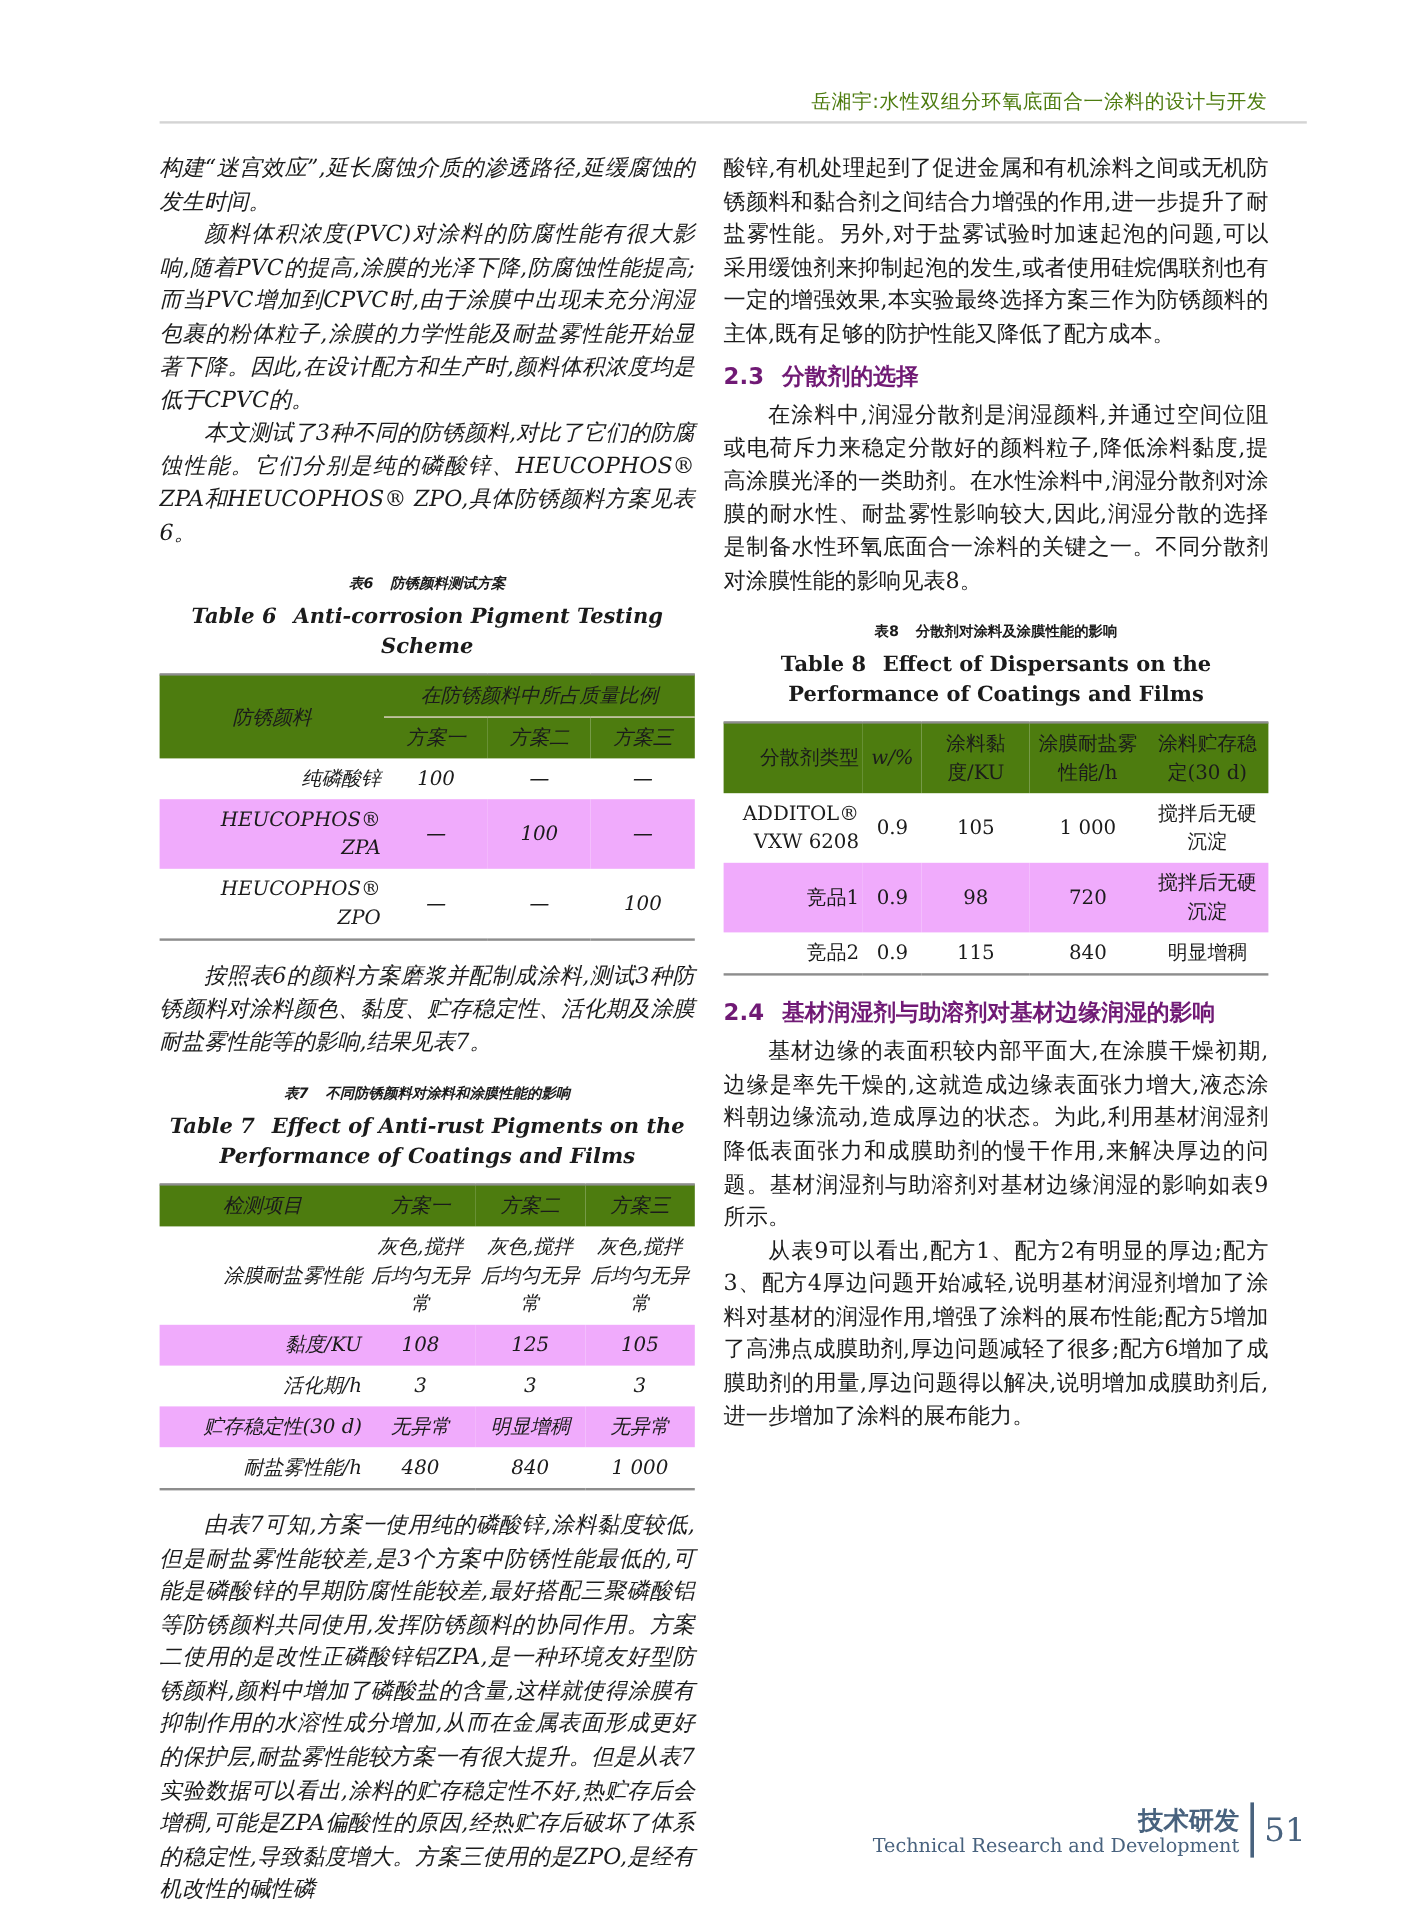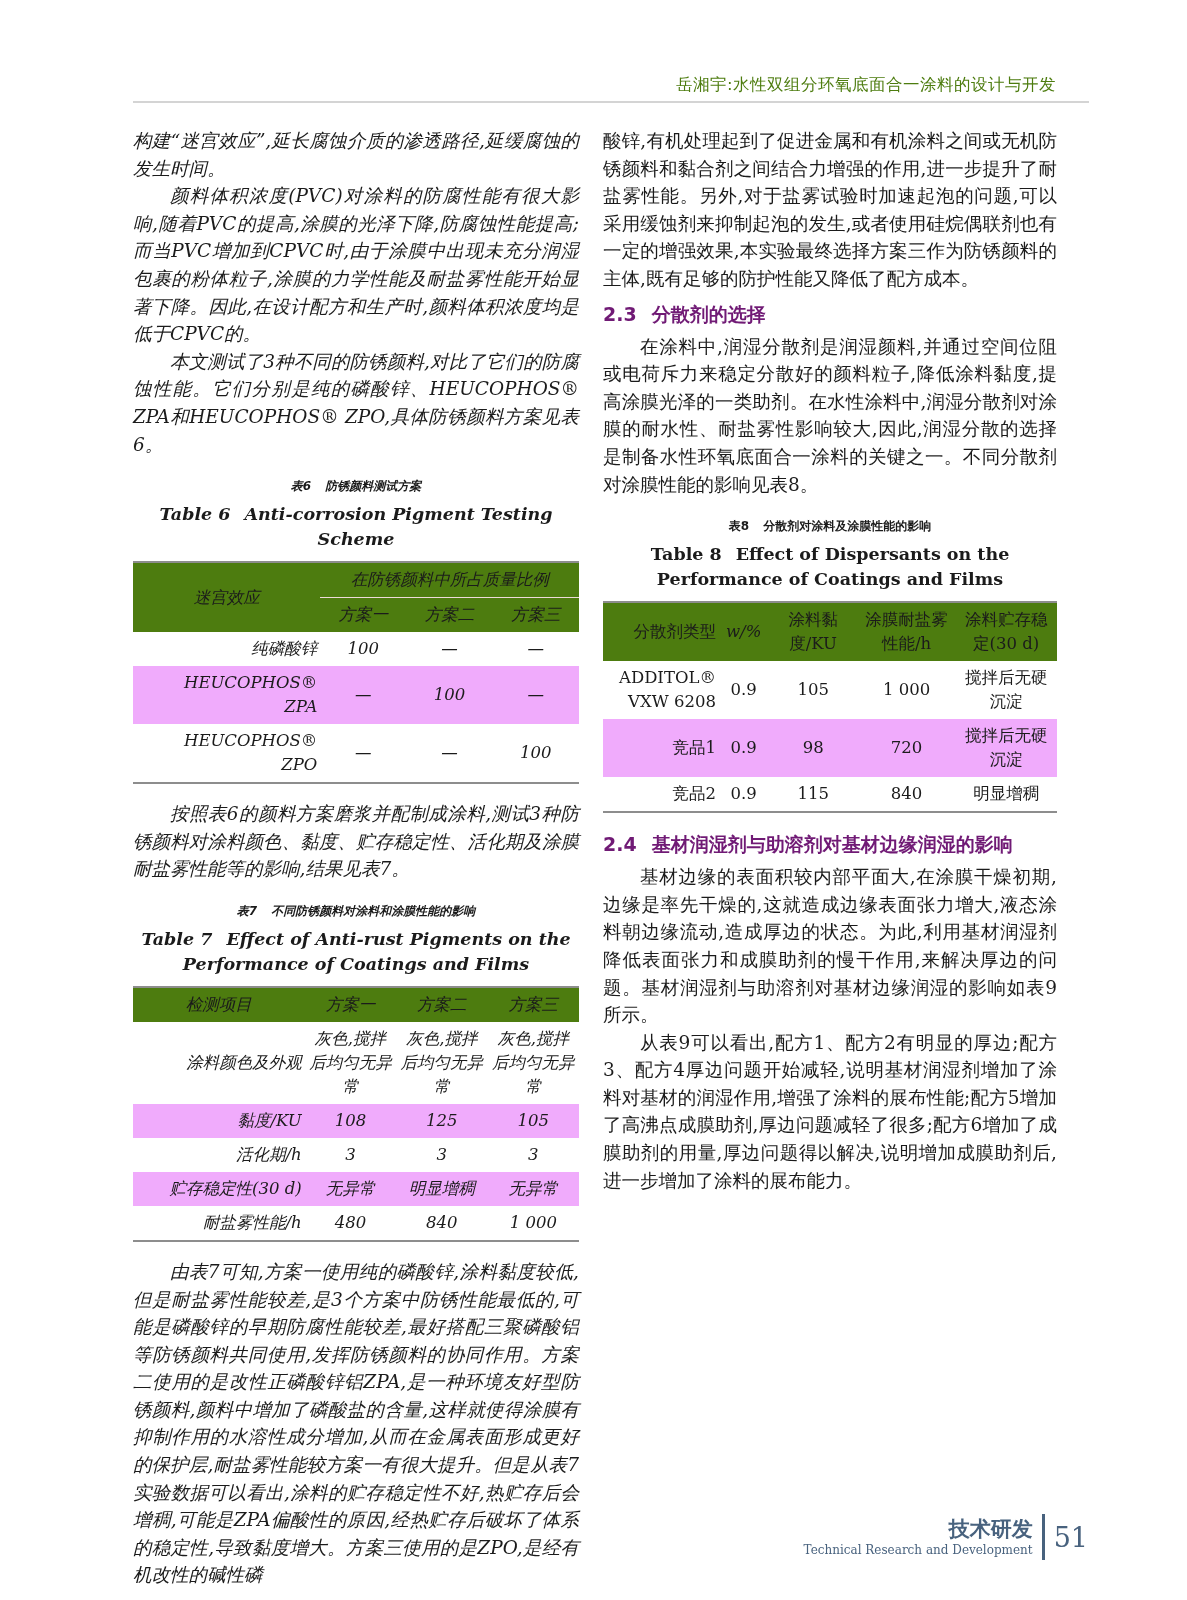--- a/index.html
+++ b/index.html
@@ -27,24 +27,24 @@
   .cap-label{margin-right:14px;}
 
   table.tbl{width:100%;border-collapse:collapse;border-top:2px solid #8d8d8d;border-bottom:2px solid #8d8d8d;font-size:16.5px;}
   .tbl th,.tbl td{font-weight:normal;text-align:center;padding:5px 3px;line-height:24px;vertical-align:middle;}
   .tbl tr.hdr th{background:#4d7c0f;}
   .tbl tr.stripe td{background:#f0abfc;}
   .tbl .l{text-align:right;padding-left:16px;}
   .tbl th.group{border-bottom:1px solid #eedcd8;}
   .tbl th.iw{font-style:italic;}
 
-  .footer{position:absolute;right:99px;bottom:40px;display:flex;align-items:center;gap:9px;color:#48627e;}
+  .footer{position:absolute;right:99px;bottom:52px;display:flex;align-items:center;gap:9px;color:#48627e;}
   .f-labels{text-align:right;}
   .f-cn{font-family:"DejaVu Sans","Liberation Sans",sans-serif;font-weight:bold;font-size:21px;line-height:25px;}
-  .f-en{font-size:12px;line-height:16px;}
+  .f-en{font-size:16px;line-height:16px;}
   .f-bar{width:3px;height:46px;background:#48627e;}
   .f-num{font-size:27px;}
 </style>
 </head>
 <body>
 
 <div class="page">
 
   <div class="running-head">岳湘宇:水性双组分环氧底面合一涂料的设计与开发</div>
   <div class="head-rule"></div>
@@ -65,21 +65,21 @@
         </span>
         <table class="tbl">
           <colgroup>
               <col style="width:42%">
               <col style="width:19.3%">
               <col style="width:19.3%">
               <col style="width:19.4%">
             </colgroup>
           <tbody>
               <tr class="hdr">
-            <th rowspan="2">迷宫效应</th>
+            <th rowspan="2">防锈颜料</th>
             <th colspan="3" class="group">在防锈颜料中所占质量比例</th>
           </tr>
           <tr class="hdr">
             <th>方案一</th>
             <th>方案二</th>
             <th>方案三</th>
           </tr>
           <tr>
             <td class="l">纯磷酸锌</td>
             <td>100</td>
@@ -119,21 +119,21 @@
               <col style="width:20.5%">
             </colgroup>
           <tbody>
               <tr class="hdr">
             <th>检测项目</th>
             <th>方案一</th>
             <th>方案二</th>
             <th>方案三</th>
           </tr>
           <tr>
-            <td class="l">涂料颜色及外观</td>
+            <td class="l">涂膜耐盐雾性能</td>
             <td>灰色,搅拌后均匀无异常</td>
             <td>灰色,搅拌后均匀无异常</td>
             <td>灰色,搅拌后均匀无异常</td>
           </tr>
           <tr class="stripe">
             <td class="l">黏度/KU</td>
             <td>108</td>
             <td>125</td>
             <td>105</td>
           </tr>

